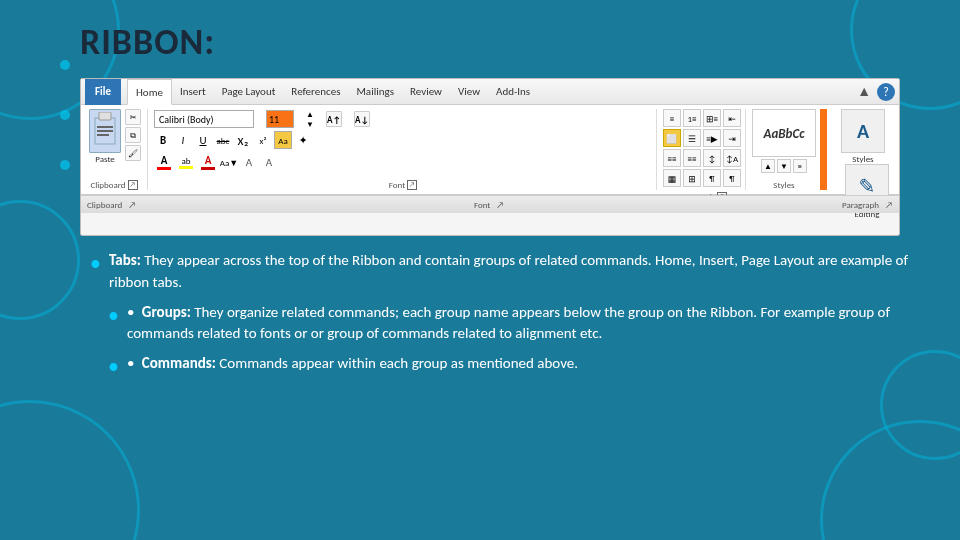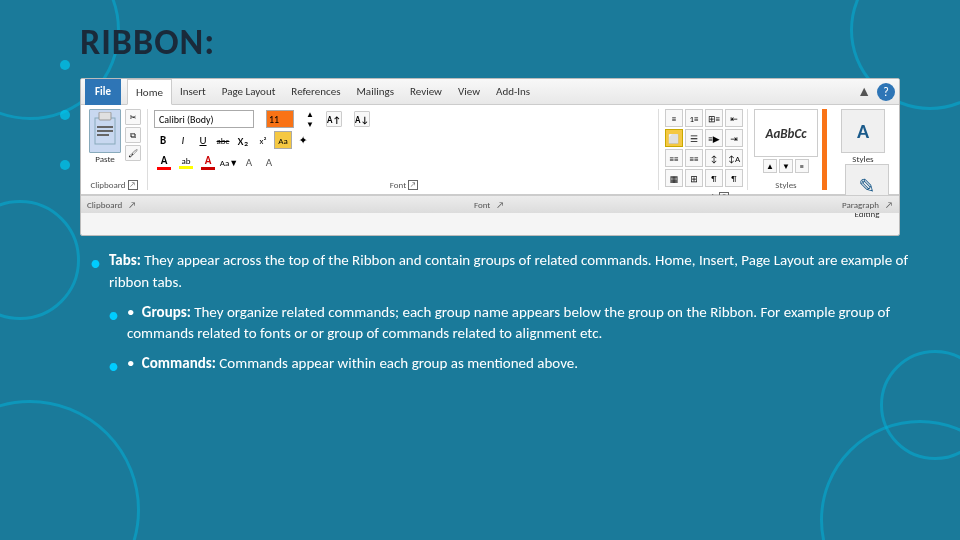--- a/index.html
+++ b/index.html
@@ -297,21 +297,21 @@
       flex-direction: column;
       border-right: 1px solid #ddd;
       padding-right: 4px;
       margin-right: 2px;
     }
 
     .styles-section {
       display: flex;
       flex-direction: column;
       align-items: center;
-      border-right: 5px solid #f97316;
+      border-right: 7px solid #f97316;
       padding-right: 4px;
       margin-right: 2px;
       min-width: 70px;
     }
 
     .editing-section {
       display: flex;
       flex-direction: column;
       align-items: center;
       min-width: 60px;

